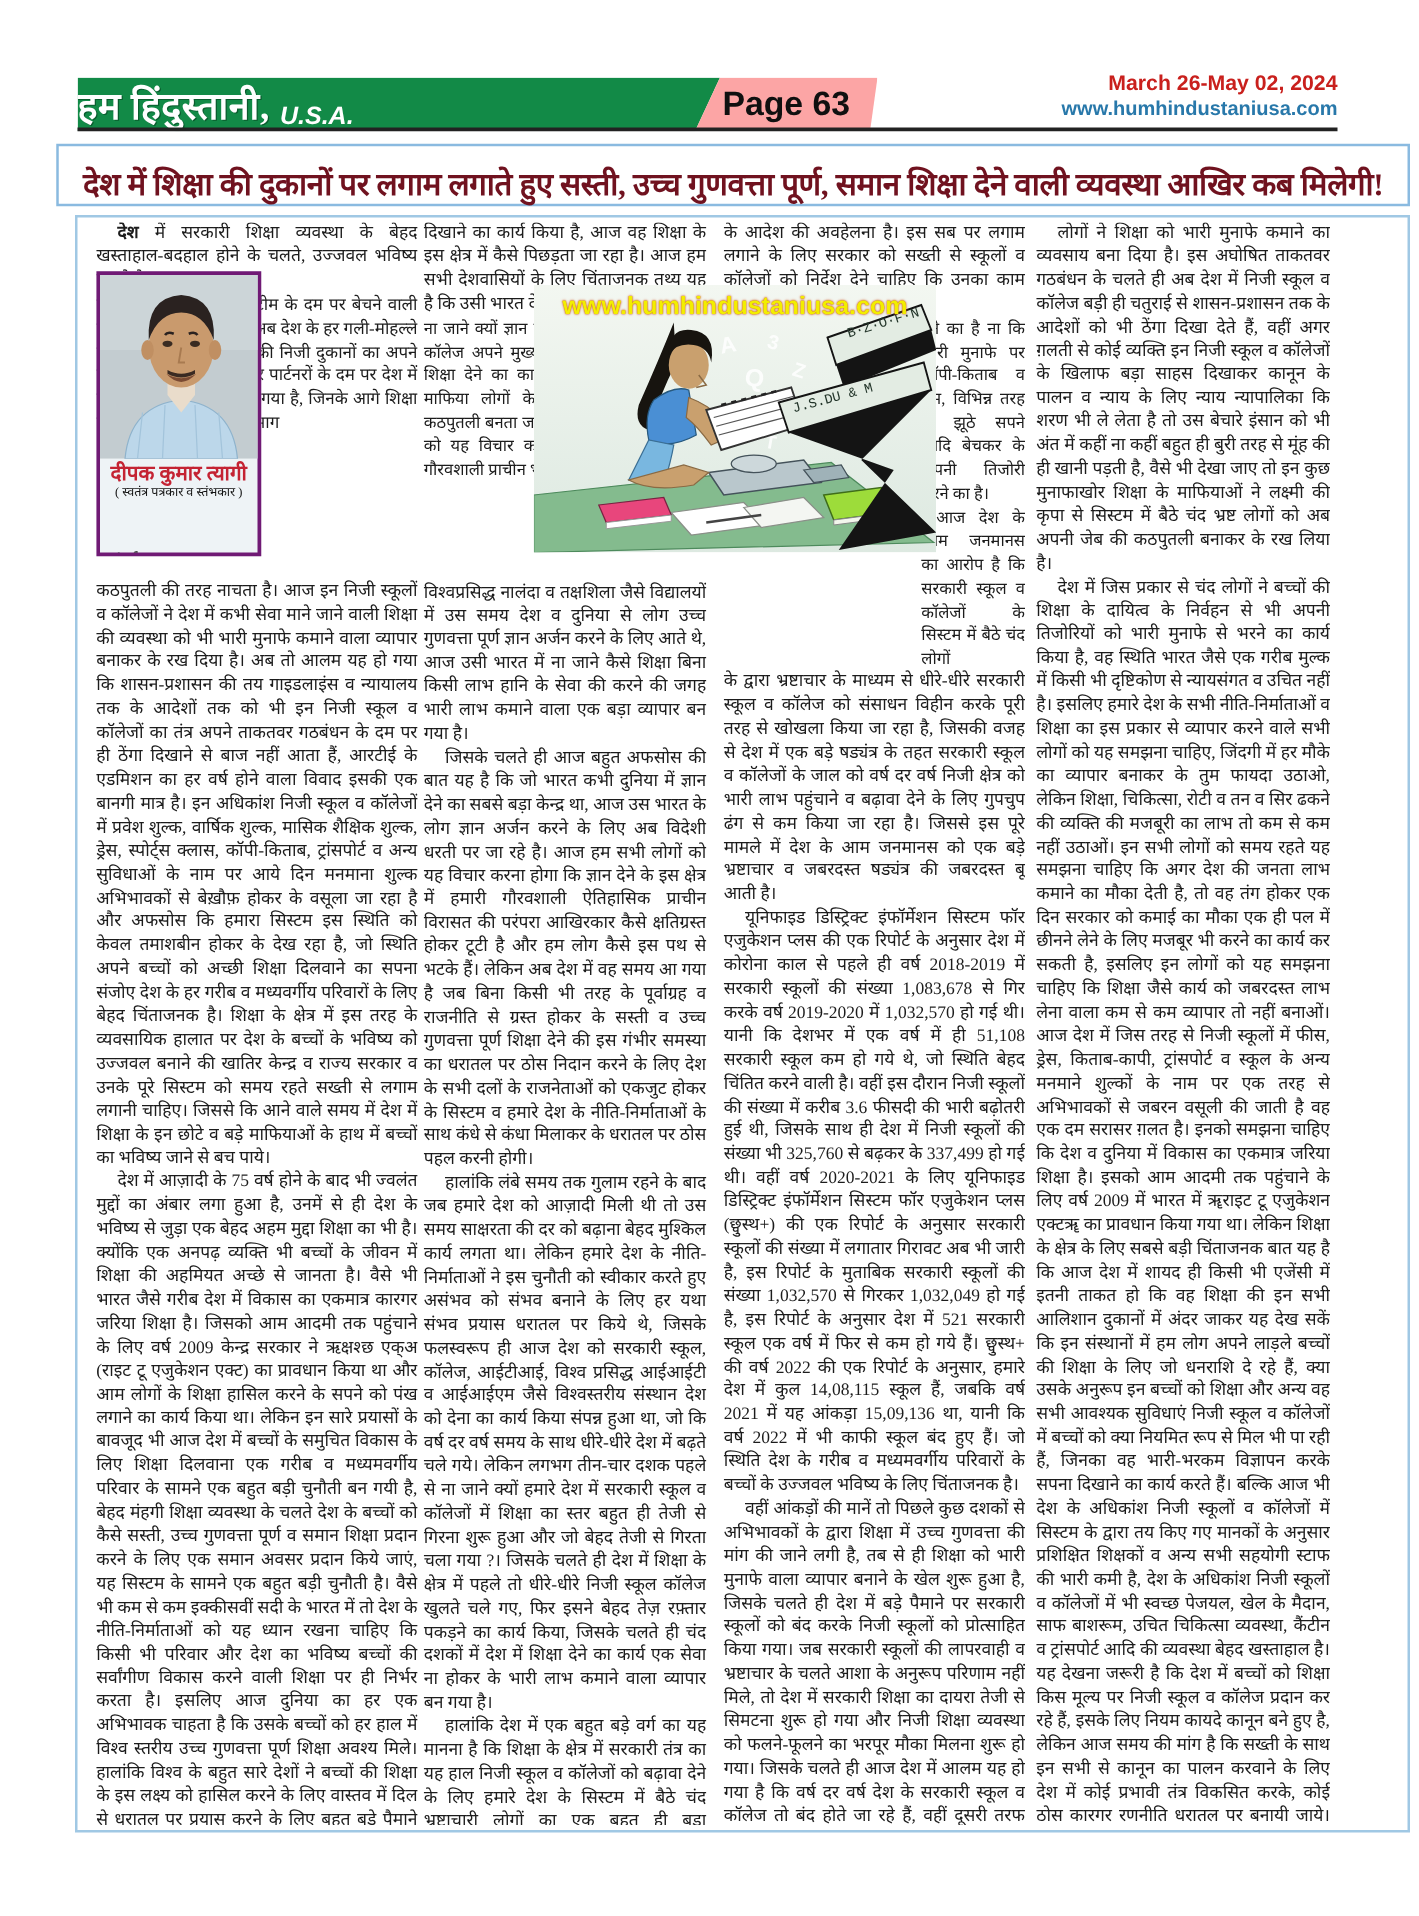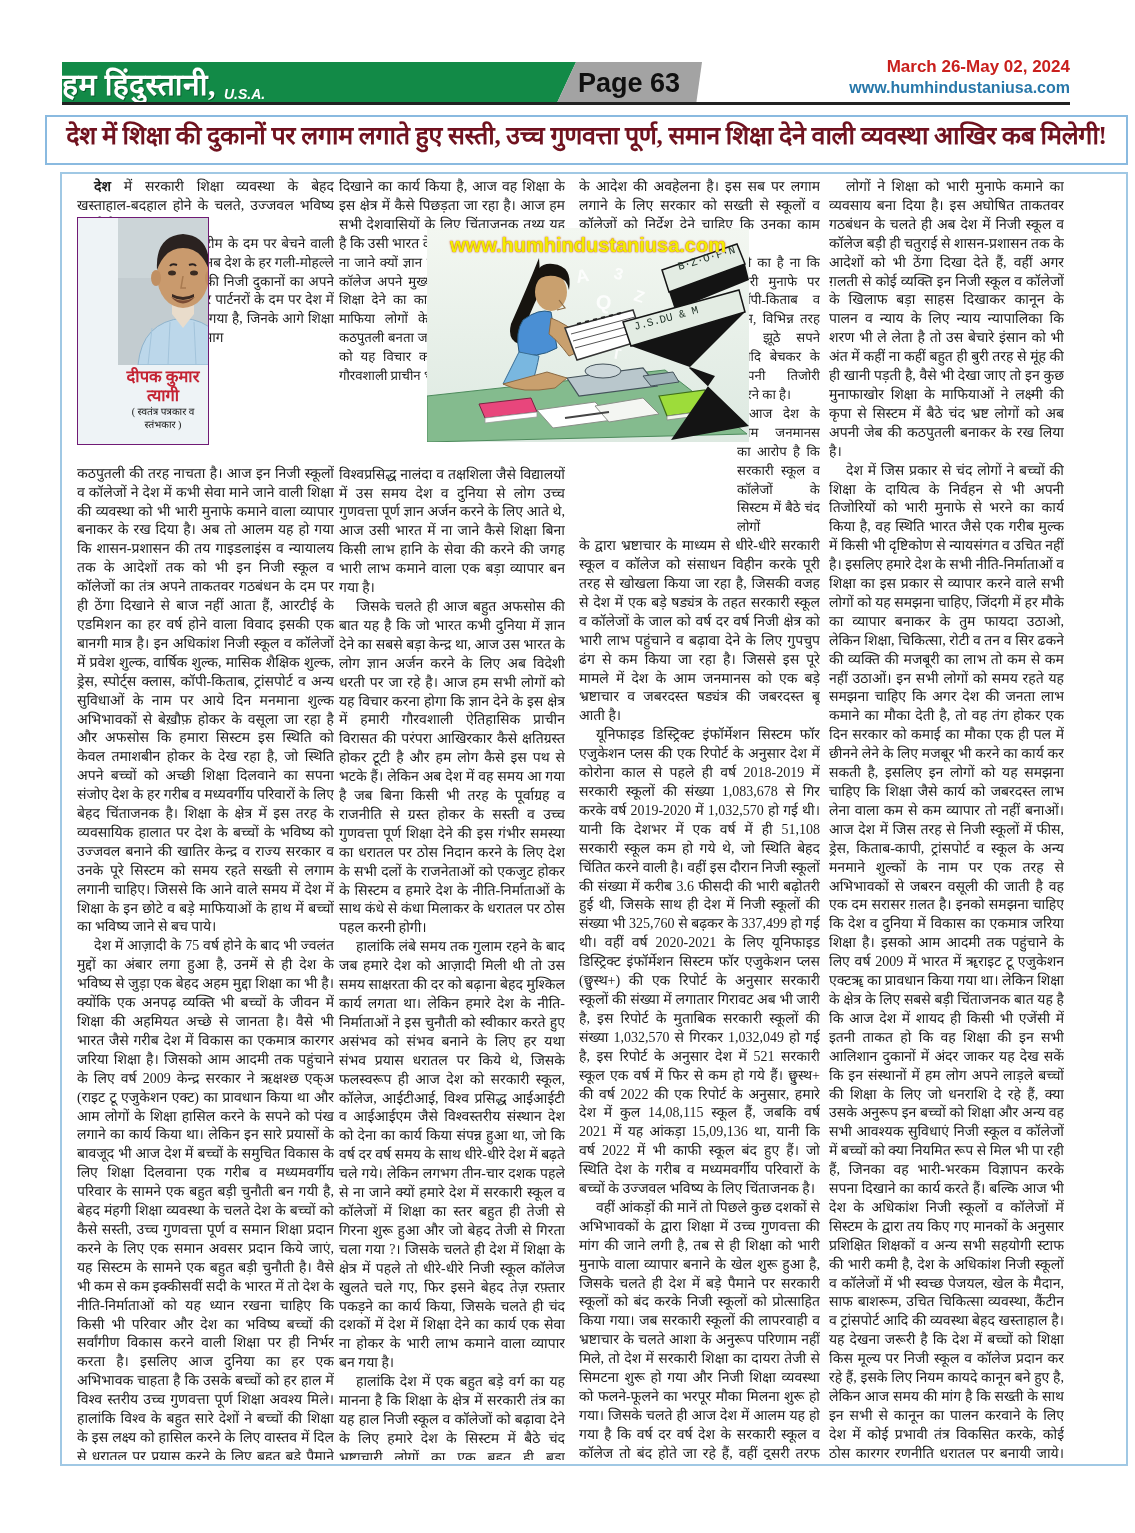--- a/index.html
+++ b/index.html
@@ -4,53 +4,53 @@
 <style>
   html,body{margin:0;padding:0;background:#ffffff;}
   .page{position:relative;width:1135px;height:1533px;background:#ffffff;overflow:hidden;
         font-family:"Liberation Serif","DejaVu Serif",serif;}
   
   .masthead-band{position:absolute;left:62px;top:62px;width:514px;height:43px;background:#128a47;
       clip-path:polygon(0 0,100% 0,calc(100% - 20px) 100%,0 100%);
       display:flex;align-items:center;box-sizing:border-box;}
   .masthead-main{color:#ffffff;font-weight:bold;font-size:30px;letter-spacing:0.5px;
       text-shadow:1px 1px 0 #0a5c2e;}
-  .masthead-usa{color:#ffffff;font-weight:bold;font-style:italic;font-size:14px;margin-left:8px;
+  .masthead-usa{color:#ffffff;font-weight:bold;font-style:italic;font-size:20px;margin-left:8px;
       font-family:"Liberation Sans",sans-serif;margin-top:20px;}
-  .page-badge{position:absolute;left:556px;top:62px;width:146px;height:43px;background:#a3a3a3;
+  .page-badge{position:absolute;left:556px;top:62px;width:146px;height:43px;background:#fca5a5;
       clip-path:polygon(20px 0,100% 0,calc(100% - 6px) 100%,0 100%);
       display:flex;align-items:center;justify-content:center;}
   .page-badge span{font-family:"Liberation Sans",sans-serif;font-weight:bold;font-size:27px;color:#101010;}
   .issue-date{position:absolute;right:65px;top:57px;color:#c9201d;font-weight:bold;font-size:17px;
       font-family:"Liberation Sans",sans-serif;}
   .site-url{position:absolute;right:65px;top:79px;color:#2878aa;font-weight:bold;font-size:16px;
       font-family:"Liberation Sans",sans-serif;}
   .header-rule{position:absolute;left:62px;top:102px;width:1008px;height:3px;background:#222222;}
   
   .headline-box{position:absolute;left:45px;top:115px;width:1083px;height:50px;
       border:2px solid #8abae0;box-sizing:border-box;background:#ffffff;
-      display:flex;align-items:flex-start;justify-content:center;}
+      display:flex;align-items:flex-end;justify-content:center;}
   .headline-box span{color:#70121f;font-weight:bold;font-size:25px;letter-spacing:-0.3px;white-space:nowrap;}
   
   .body-frame{position:absolute;left:60px;top:172px;width:1068px;height:1294px;
       border:2px solid #a0c8e4;box-sizing:border-box;background:#ffffff;}
   .col{position:absolute;top:4px;height:1282px;overflow:hidden;font-size:14px;line-height:18.9px;
       text-align:justify;color:#1c1c1c;}
   .col p{margin:0;}
   .col p.para{text-indent:17px;}
   .col1{left:15px;width:257px;}
   .col2{left:277px;width:226px;}
   .col3{left:517px;width:241px;}
   .col4{left:767px;width:235px;}
   .lead{font-weight:bold;}
   .seg{text-indent:0;}
   .seg.first{text-indent:17px;}
   
-  .author-box{position:absolute;left:0;top:39px;width:132px;height:228px;border:1px solid #701a75;
-      box-sizing:border-box;background:#eef3f6;text-align:center;overflow:hidden;padding-left:40px;}
+  .author-box{position:absolute;left:0;top:39px;width:132px;height:228px;border:3px solid #701a75;
+      box-sizing:border-box;background:#eef3f6;text-align:center;overflow:hidden;}
   .author-box svg{display:block;}
   .a-name{color:#c42333;font-weight:bold;font-size:16.5px;line-height:19px;margin-top:2px;}
   .a-role{color:#111;font-weight:normal;font-size:10px;line-height:13px;}
   .a-contact{color:#111;font-weight:bold;font-size:12px;line-height:15px;margin-top:40px;}
   .a-email{color:#c42333;font-weight:bold;font-size:11px;line-height:14px;margin-left:20px;}
   .right-of-photo{margin-left:140px;min-height:230px;font-size:13.6px;}
   .left-of-art{margin-right:142px;min-height:212px;font-size:13.2px;}
   .right-of-art{margin-left:158px;min-height:216px;font-size:13.2px;}
   .right-of-art p{margin:0;}
   .right-of-art p.ind{text-indent:12px;}

